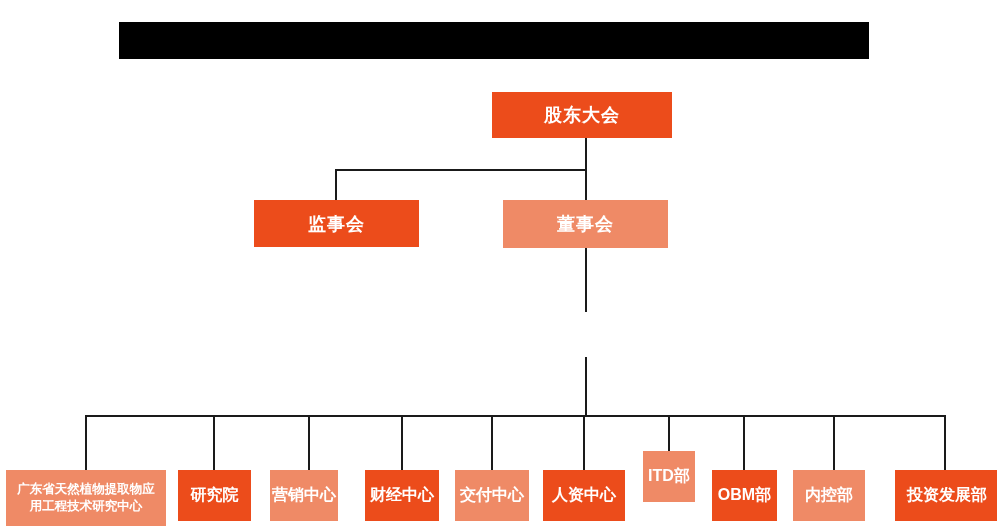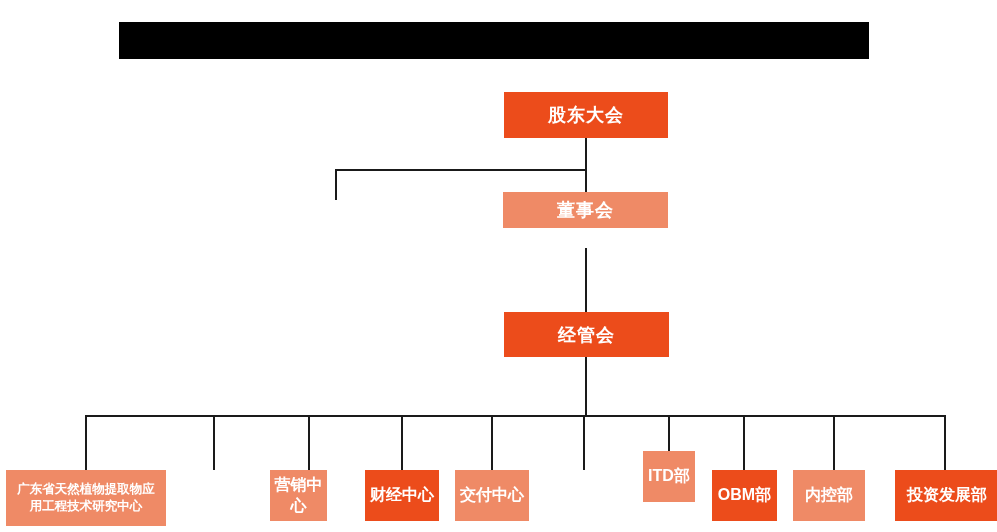--- a/index.html
+++ b/index.html
@@ -43,44 +43,50 @@
   <div class="line v" style="left:213px;top:415px;height:55px"></div>
   <div class="line v" style="left:308px;top:415px;height:55px"></div>
   <div class="line v" style="left:401px;top:415px;height:55px"></div>
   <div class="line v" style="left:491px;top:415px;height:55px"></div>
   <div class="line v" style="left:583px;top:415px;height:55px"></div>
   <div class="line v" style="left:668px;top:415px;height:55px"></div>
   <div class="line v" style="left:743px;top:415px;height:55px"></div>
   <div class="line v" style="left:833px;top:415px;height:55px"></div>
   <div class="line v" style="left:944px;top:415px;height:55px"></div>
 
-  <div class="node primary tier" style="left:504px;top:92px;width:164px;height:46px">
+  <div class="node primary tier" style="left:492px;top:92px;width:180px;height:46px">
     <span>股东大会</span>
   </div>
-  <div class="node secondary tier" style="left:503px;top:192px;width:165px;height:36px">
+  <div class="node primary tier" style="left:254px;top:200px;width:165px;height:47px">
+    <span>监事会</span>
+  </div>
+  <div class="node secondary tier" style="left:503px;top:200px;width:165px;height:48px">
     <span>董事会</span>
-  </div>
-  <div class="node primary tier" style="left:504px;top:312px;width:165px;height:45px">
-    <span>经管会</span>
   </div>
 
   <div class="node secondary dept small" style="left:6px;top:470px;width:160px;height:56px">
     <span>
       <span class="ln">广东省天然植物提取物应</span>
       <span class="ln">用工程技术研究中心</span>
     </span>
   </div>
-  <div class="node secondary dept" style="left:270px;top:470px;width:57px;height:51px">
+  <div class="node primary dept" style="left:178px;top:470px;width:73px;height:51px">
+    <span>研究院</span>
+  </div>
+  <div class="node secondary dept" style="left:270px;top:470px;width:68px;height:51px">
     <span>营销中心</span>
   </div>
   <div class="node primary dept" style="left:365px;top:470px;width:74px;height:51px">
     <span>财经中心</span>
   </div>
   <div class="node secondary dept" style="left:455px;top:470px;width:74px;height:51px">
     <span>交付中心</span>
+  </div>
+  <div class="node primary dept" style="left:543px;top:470px;width:82px;height:51px">
+    <span>人资中心</span>
   </div>
   <div class="node secondary dept" style="left:643px;top:451px;width:52px;height:51px">
     <span>ITD部</span>
   </div>
   <div class="node primary dept" style="left:712px;top:470px;width:65px;height:51px">
     <span>OBM部</span>
   </div>
   <div class="node secondary dept" style="left:793px;top:470px;width:72px;height:51px">
     <span>内控部</span>
   </div>

